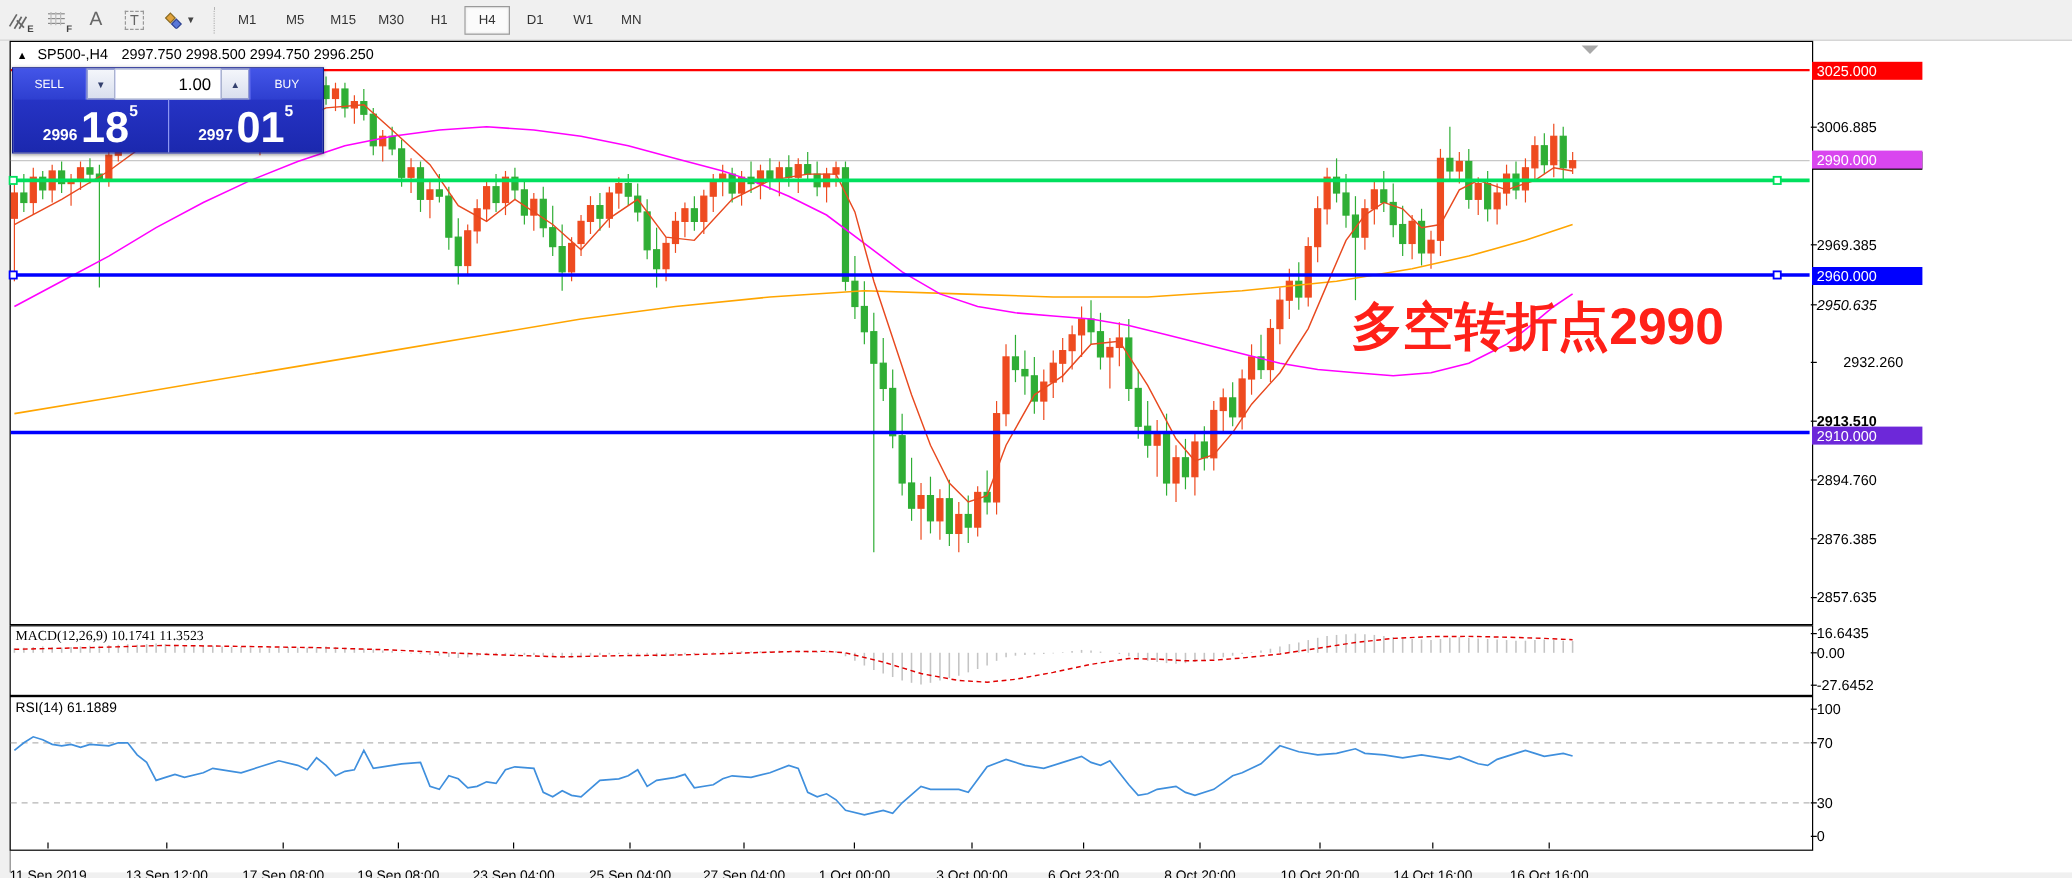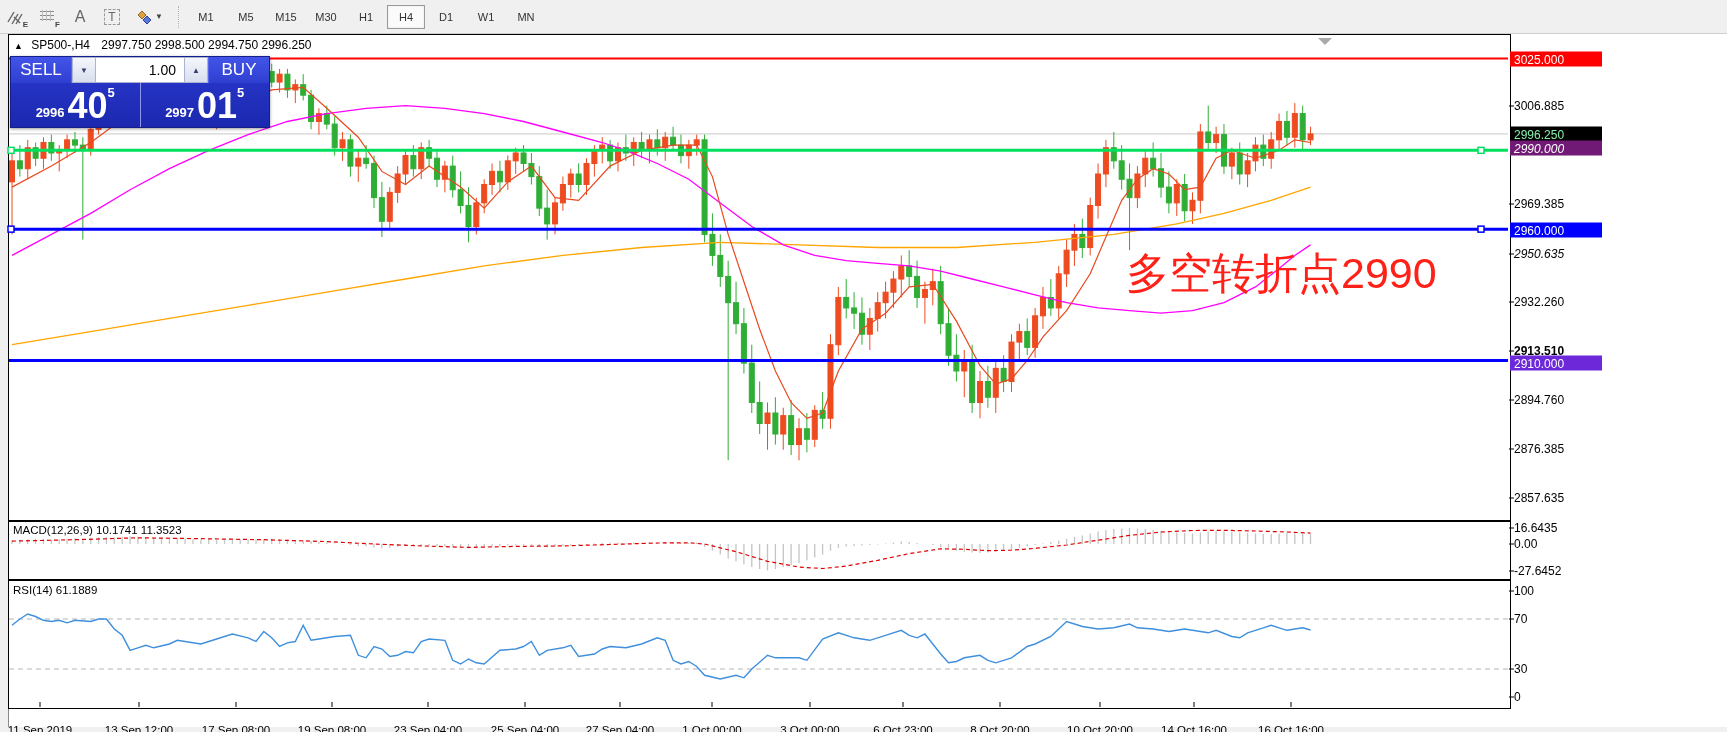--- a/index.html
+++ b/index.html
@@ -25,21 +25,21 @@
                border-right:1px solid #8a8a8a;}
   #bottom-strip{position:absolute;left:0;top:727px;width:1727px;height:5px;background:#f0f0f0;}
   
   #chart-title{position:absolute;left:14px;top:38px;font-size:12px;color:#000;z-index:5;}
   #chart-title .tri{font-size:9px;margin-right:5px;}
   
   #trade-panel{position:absolute;left:10px;top:56px;width:258px;height:70px;z-index:6;
                background:linear-gradient(#2c3ad2,#1b28ae);border:1px solid #141f8a;
                box-shadow:0 1px 3px rgba(0,0,0,.4);color:#fff;}
   #tp-top{display:flex;height:26px;align-items:stretch;}
-  .tp-btn{flex:0 0 60px;display:flex;align-items:center;justify-content:center;font-size:17px;
+  .tp-btn{flex:0 0 60px;display:flex;align-items:center;justify-content:center;font-size:10px;
           color:#fff;background:linear-gradient(#4355e8,#2e3fd0);border-right:1px solid #5765ee;cursor:pointer;}
   #buy-btn{border-left:1px solid #5765ee;border-right:none;}
   .spin{flex:0 0 22px;background:linear-gradient(#f4f6fb,#d9dfee);color:#33406e;display:flex;
         align-items:center;justify-content:center;font-size:8px;border:1px solid #aab3cf;cursor:pointer;}
   #vol-box{flex:1;background:#fff;color:#000;font-size:14px;display:flex;align-items:center;
            justify-content:flex-end;padding-right:8px;border-top:1px solid #aab3cf;border-bottom:1px solid #aab3cf;}
   #tp-prices{display:flex;height:44px;}
   .tp-half{flex:1;display:flex;align-items:flex-end;justify-content:center;padding-bottom:4px;}
   .tp-half.left{border-right:1px solid #8d97f2;}
   .p-small{font-size:13px;font-weight:bold;margin-right:3px;margin-bottom:3px;}
@@ -48,21 +48,21 @@
   
   .axis-label{position:absolute;left:1514px;font-size:12px;color:#000;transform:translateY(-50%);white-space:nowrap;}
   .axis-badge{position:absolute;left:1510px;width:88px;height:15px;font-size:12px;color:#fff;
               display:flex;align-items:center;padding-left:4px;transform:translateY(-50%);white-space:nowrap;}
   
   .date-label{position:absolute;top:712px;font-size:11.5px;color:#000;transform:translateX(-50%);white-space:nowrap;margin-top:12px;}
   
   .ind-label{position:absolute;font-size:11.5px;color:#000;z-index:4;}
   
   #annotation{position:absolute;left:1126px;top:252px;font-size:43px;color:#ff2018;z-index:7;
-              font-weight:400;letter-spacing:0px;line-height:1;}
+              font-weight:700;letter-spacing:0px;line-height:1;}
   #chart-svg{position:absolute;left:0;top:0;z-index:3;}
 </style>
 </head>
 <body>
 
 <div id="root">
 
   <div id="toolbar">
     <span class="tb-icon">
       <svg width="20" height="18" viewBox="0 0 20 18">
@@ -129,48 +129,48 @@
     <div id="tp-top">
       <div class="tp-btn" id="sell-btn">SELL</div>
       <div class="spin">▼</div>
       <div id="vol-box">1.00</div>
       <div class="spin">▲</div>
       <div class="tp-btn" id="buy-btn">BUY</div>
     </div>
     <div id="tp-prices">
       <div class="tp-half left">
         <span class="p-small">2996</span>
-        <span class="p-big">40</span>
+        <span class="p-big">18</span>
         <span class="p-sup">5</span>
       </div>
       <div class="tp-half">
         <span class="p-small">2997</span>
         <span class="p-big">01</span>
         <span class="p-sup">5</span>
       </div>
     </div>
   </div>
 
-  <div class="ind-label" style="left:13px;top:524px;">MACD(12,26,9) 10.1741 11.3523</div>
+  <div class="ind-label" style="left:13px;top:524px;font-family:Liberation Serif, serif;">MACD(12,26,9) 10.1741 11.3523</div>
   <div class="ind-label" style="left:13px;top:584px;">RSI(14) 61.1889</div>
 
   <div id="annotation" style="color: rgb(255, 32, 24);">多空转折点2990</div>
 
   <div id="axis-layer">
       <div class="axis-label" style="top: 106px;">3006.885</div>
       <div class="axis-label" style="top: 204px;">2969.385</div>
       <div class="axis-label" style="top: 254px; font-style: italic;">2950.635</div>
-      <div class="axis-label" style="top: 302px;">2932.260</div>
+      <div class="axis-label" style="top: 302px; margin-left: 22px;">2932.260</div>
       <div class="axis-label" style="top: 351px; font-weight: bold;">2913.510</div>
       <div class="axis-label" style="top: 400px;">2894.760</div>
       <div class="axis-label" style="top: 449px;">2876.385</div>
       <div class="axis-label" style="top: 498px;">2857.635</div>
       <div class="axis-badge" style="top: 59px; background: rgb(255, 0, 0); color: rgb(255, 255, 255);">3025.000</div>
       <div class="axis-badge" style="top: 134px; background: rgb(0, 0, 0); color: #86efac;">2996.250</div>
-      <div class="axis-badge" style="top: 148px; background: #701a75; color: rgb(255, 255, 255); font-style: italic;">2990.000</div>
+      <div class="axis-badge" style="top: 133px; background: #d946ef; color: rgb(255, 255, 255);">2990.000</div>
       <div class="axis-badge" style="top: 230px; background: rgb(0, 0, 255); color: rgb(255, 255, 255);">2960.000</div>
       <div class="axis-badge" style="top: 363px; background: #6d28d9; color: rgb(255, 255, 255);">2910.000</div>
       <div class="axis-label" style="top: 528px;">16.6435</div>
       <div class="axis-label" style="top: 544px;">0.00</div>
       <div class="axis-label" style="top: 571px;">-27.6452</div>
       <div class="axis-label" style="top: 591px;">100</div>
       <div class="axis-label" style="top: 619px;">70</div>
       <div class="axis-label" style="top: 669px;">30</div>
       <div class="axis-label" style="top: 697px;">0</div>
     </div>

